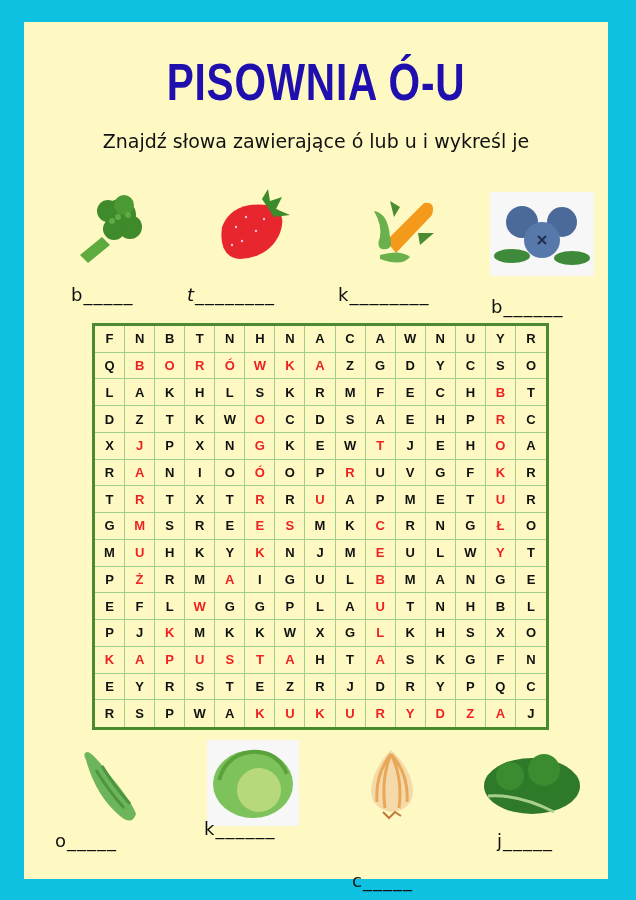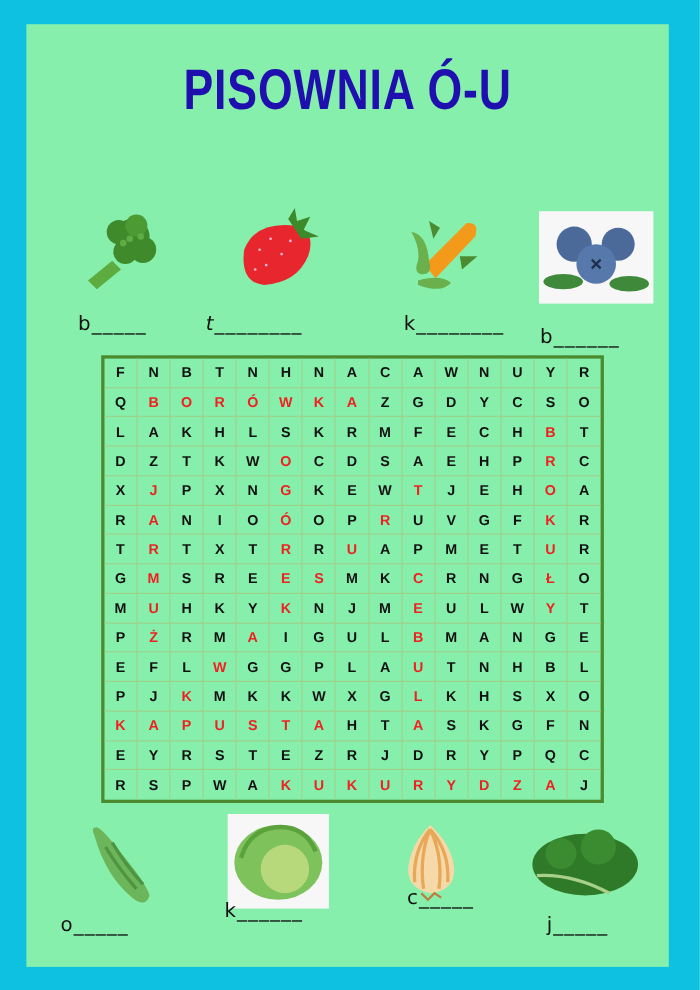--- a/index.html
+++ b/index.html
@@ -1,18 +1,18 @@
 <!DOCTYPE html>
 <html><head>
 <meta charset="utf-8">
 <style>
   * { box-sizing: border-box; margin: 0; padding: 0; }
   html, body { width: 636px; height: 900px; overflow: hidden; }
   body { background: #0fc1e0; position: relative; font-family: "DejaVu Sans", sans-serif; }
-  .sheet { position: absolute; left: 24px; top: 22px; width: 584px; height: 857px; background: #86efac; }
+  .sheet { position: absolute; left: 24px; top: 22px; width: 584px; height: 857px; background: #fef9c3; }
   .title {
     position: absolute; left: 0; top: 30px; width: 584px; text-align: center;
     color: #1f0fae; font-family: "Liberation Sans Narrow", "Liberation Sans", sans-serif;
     font-weight: bold; font-size: 52px; letter-spacing: 1px; line-height: 60px;
     transform: scaleX(0.78);
   }
   .subtitle {
     position: absolute; left: 0; top: 108px; width: 584px; text-align: center;
     font-size: 19px; color: #111; font-family: "DejaVu Sans", sans-serif;
   }
@@ -30,20 +30,21 @@
   }
   .cell.hl { color: #ee2222; }
   .cell.lastc { border-right: none; }
   .cell.lastr { border-bottom: none; }
 </style>
 </head>
 <body>
 
 <div class="sheet">
   <div class="title">PISOWNIA Ó-U</div>
+  <div class="subtitle">Znajdź słowa zawierające ó lub u  i wykreśl je</div>
 
   <div class="pic" style="left:48px;top:165px;">
     <svg width="90" height="80" viewBox="0 0 90 80">
       <path d="M8 68 L30 50 L38 58 L16 76 Z" fill="#5eab3f"></path>
       <circle cx="48" cy="28" r="16" fill="#3f8a2a"></circle>
         <circle cx="36" cy="24" r="11" fill="#3f8a2a"></circle>
       <circle cx="58" cy="40" r="12" fill="#3f8a2a"></circle>
         <circle cx="42" cy="42" r="11" fill="#3f8a2a"></circle>
       <circle cx="52" cy="18" r="10" fill="#4c9a33"></circle>
         <circle cx="46" cy="30" r="3" fill="#5fab45"></circle>
@@ -78,21 +79,21 @@
         <ellipse cx="82" cy="66" rx="18" ry="7" fill="#3e8a3a"></ellipse>
       <circle cx="32" cy="30" r="16" fill="#4b6a9a"></circle>
         <circle cx="72" cy="30" r="15" fill="#4b6a9a"></circle>
       <circle cx="52" cy="48" r="18" fill="#5678aa"></circle>
       <path d="M48 44 L56 52 M56 44 L48 52" stroke="#1f2f4a" stroke-width="2"></path>
     </svg>
   </div>
 
   <div class="blank" style="left:47px;top:262px;">b_____</div>
   <div class="blank" style="left:163px;top:262px;font-style:italic;">t________</div>
-  <div class="blank" style="left:314px;top:262px;margin-left:29px;">k________</div>
+  <div class="blank" style="left:314px;top:262px;">k________</div>
   <div class="blank" style="left:467px;top:274px;">b______</div>
 
   <div class="grid" id="grid" style="grid-template-columns: repeat(15, 1fr); grid-template-rows: repeat(15, 1fr);">
       <div class="cell">F</div>
       <div class="cell">N</div>
       <div class="cell">B</div>
       <div class="cell">T</div>
       <div class="cell">N</div>
       <div class="cell">H</div>
       <div class="cell">N</div>
@@ -340,15 +341,15 @@
     <svg width="104" height="80" viewBox="0 0 104 80">
       <ellipse cx="52" cy="40" rx="48" ry="28" fill="#2f7a28"></ellipse>
       <circle cx="30" cy="30" r="14" fill="#3b8c30"></circle>
         <circle cx="64" cy="24" r="16" fill="#3b8c30"></circle>
       <path d="M8 50 Q40 48 74 66" stroke="#a9d08a" stroke-width="3" fill="none"></path>
     </svg>
   </div>
 
   <div class="blank" style="left:31px;top:808px;">o_____</div>
   <div class="blank" style="left:180px;top:796px;">k______</div>
-  <div class="blank" style="left:328px;top:784px;margin-left:18px;">c_____</div>
+  <div class="blank" style="left:328px;top:848px;">c_____</div>
   <div class="blank" style="left:473px;top:808px;text-align:right;">j_____</div>
 </div>
 
 </body></html>

